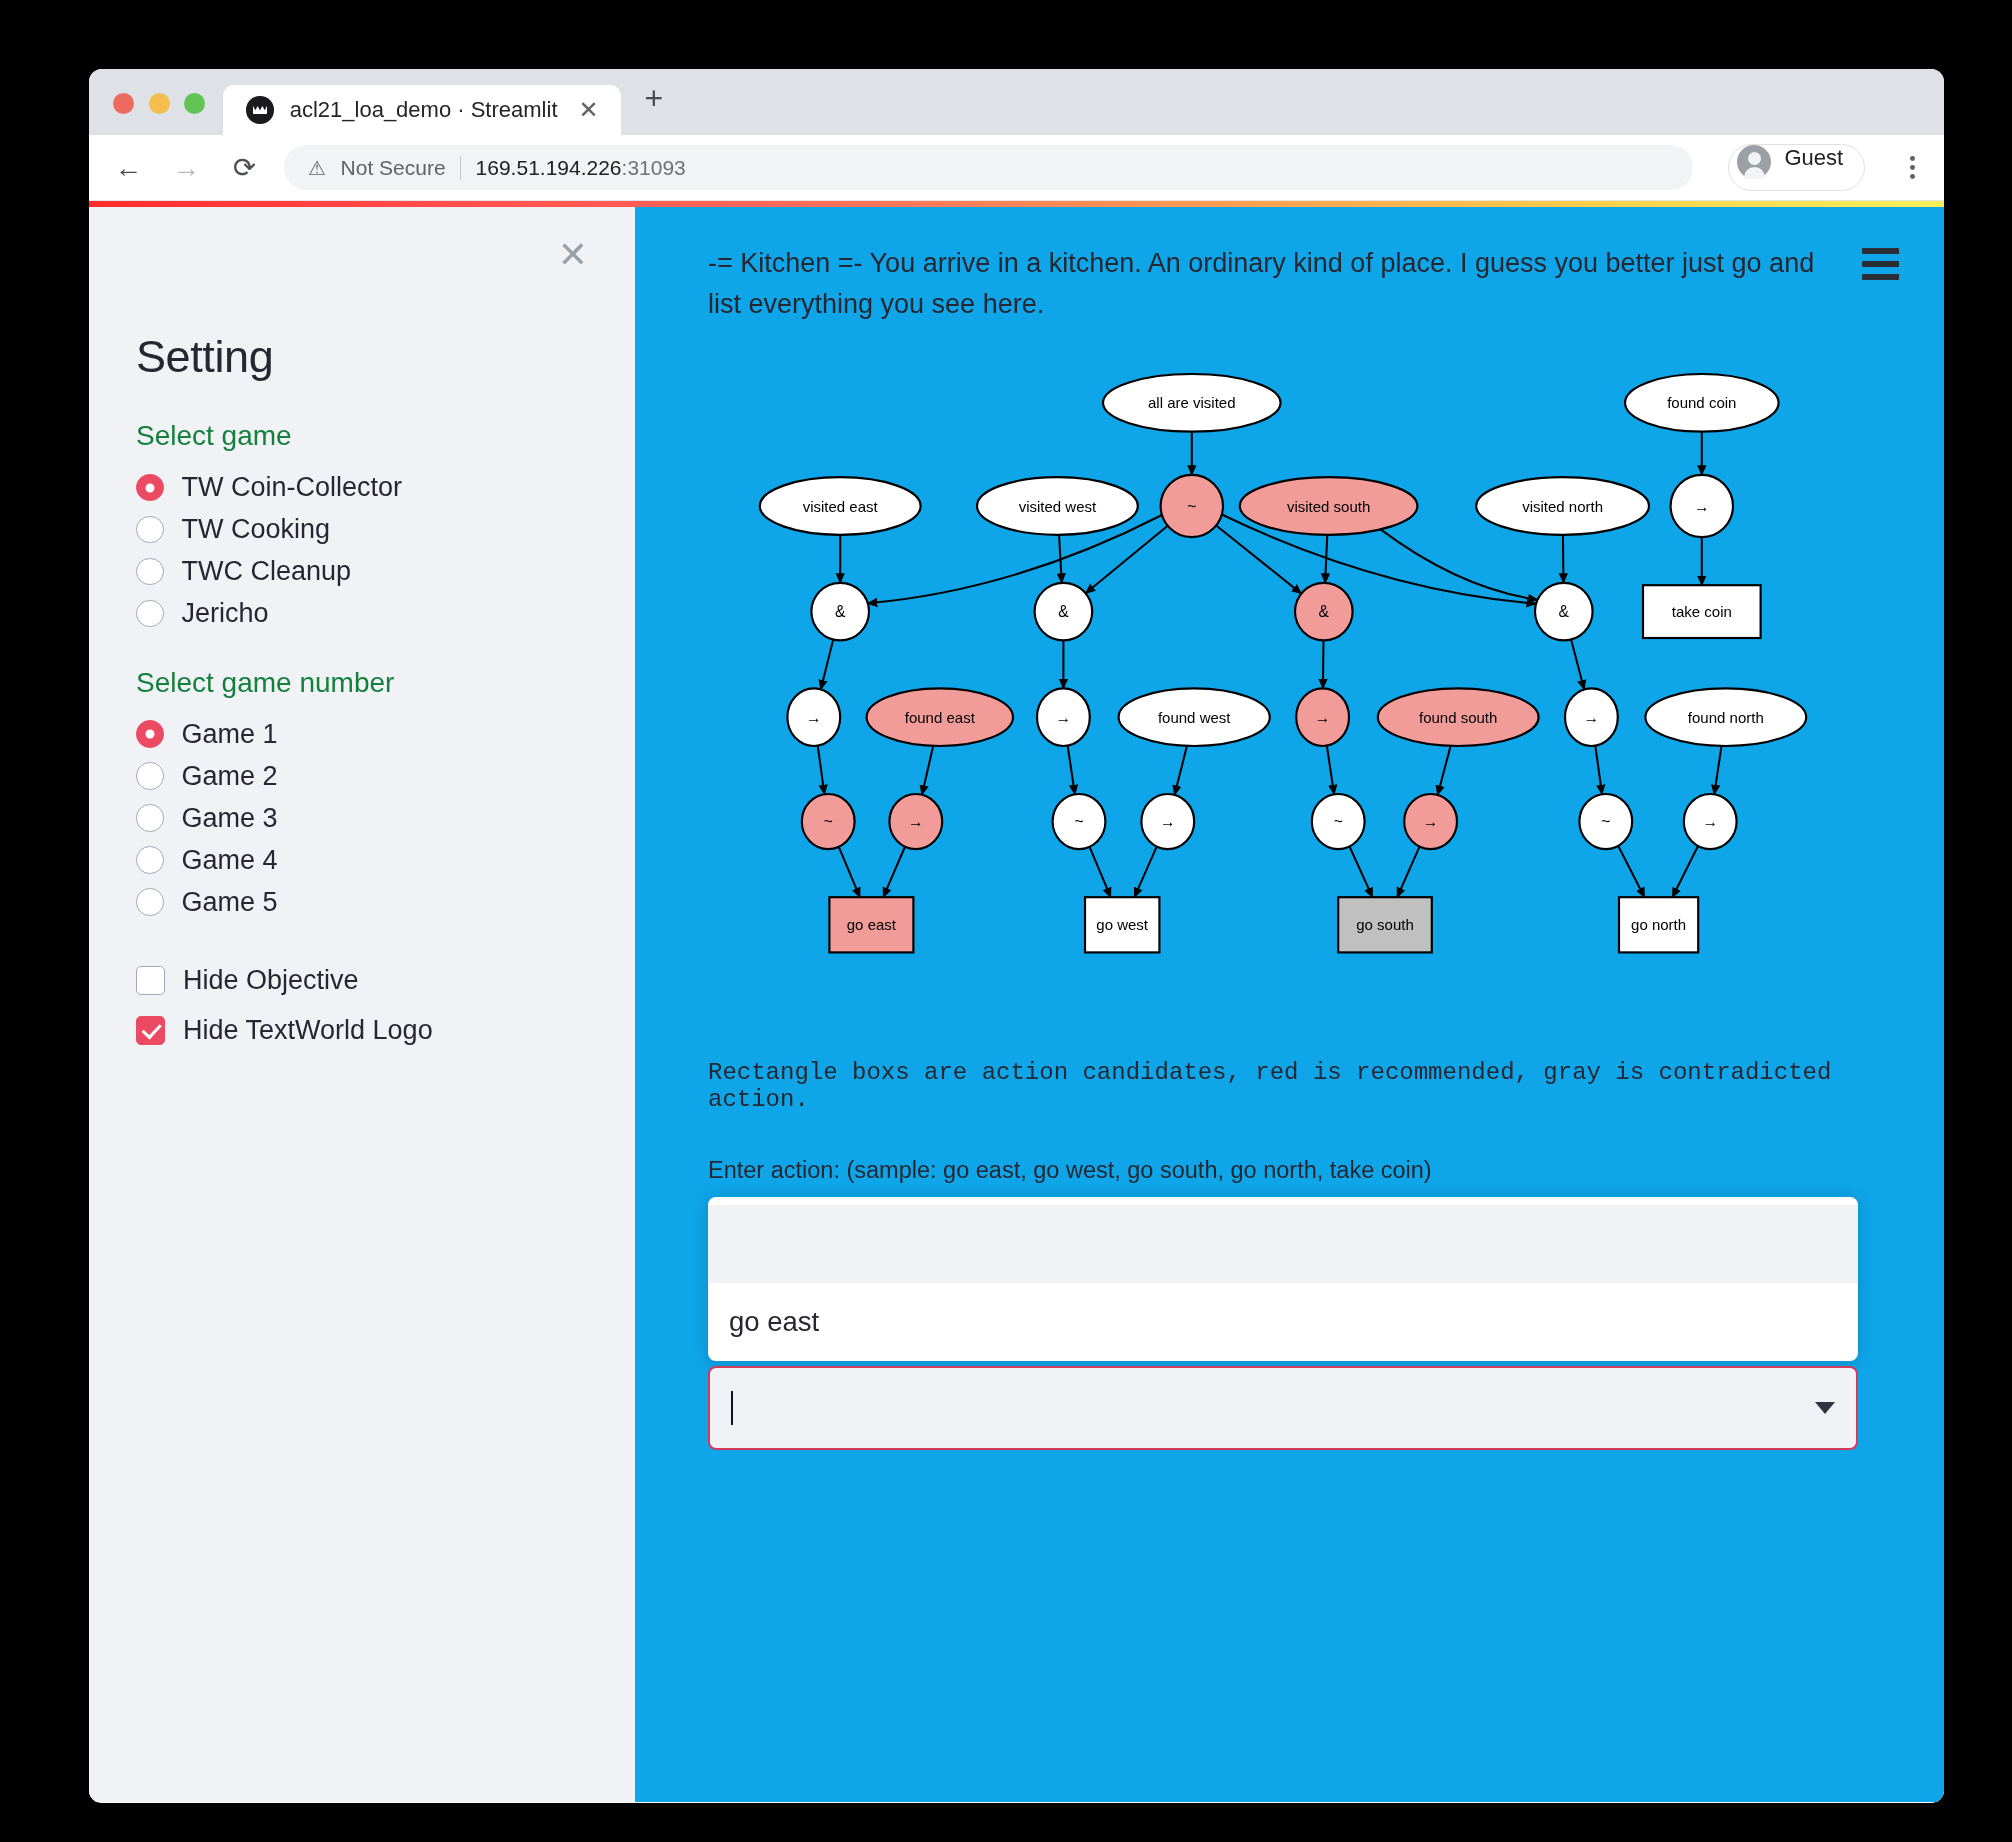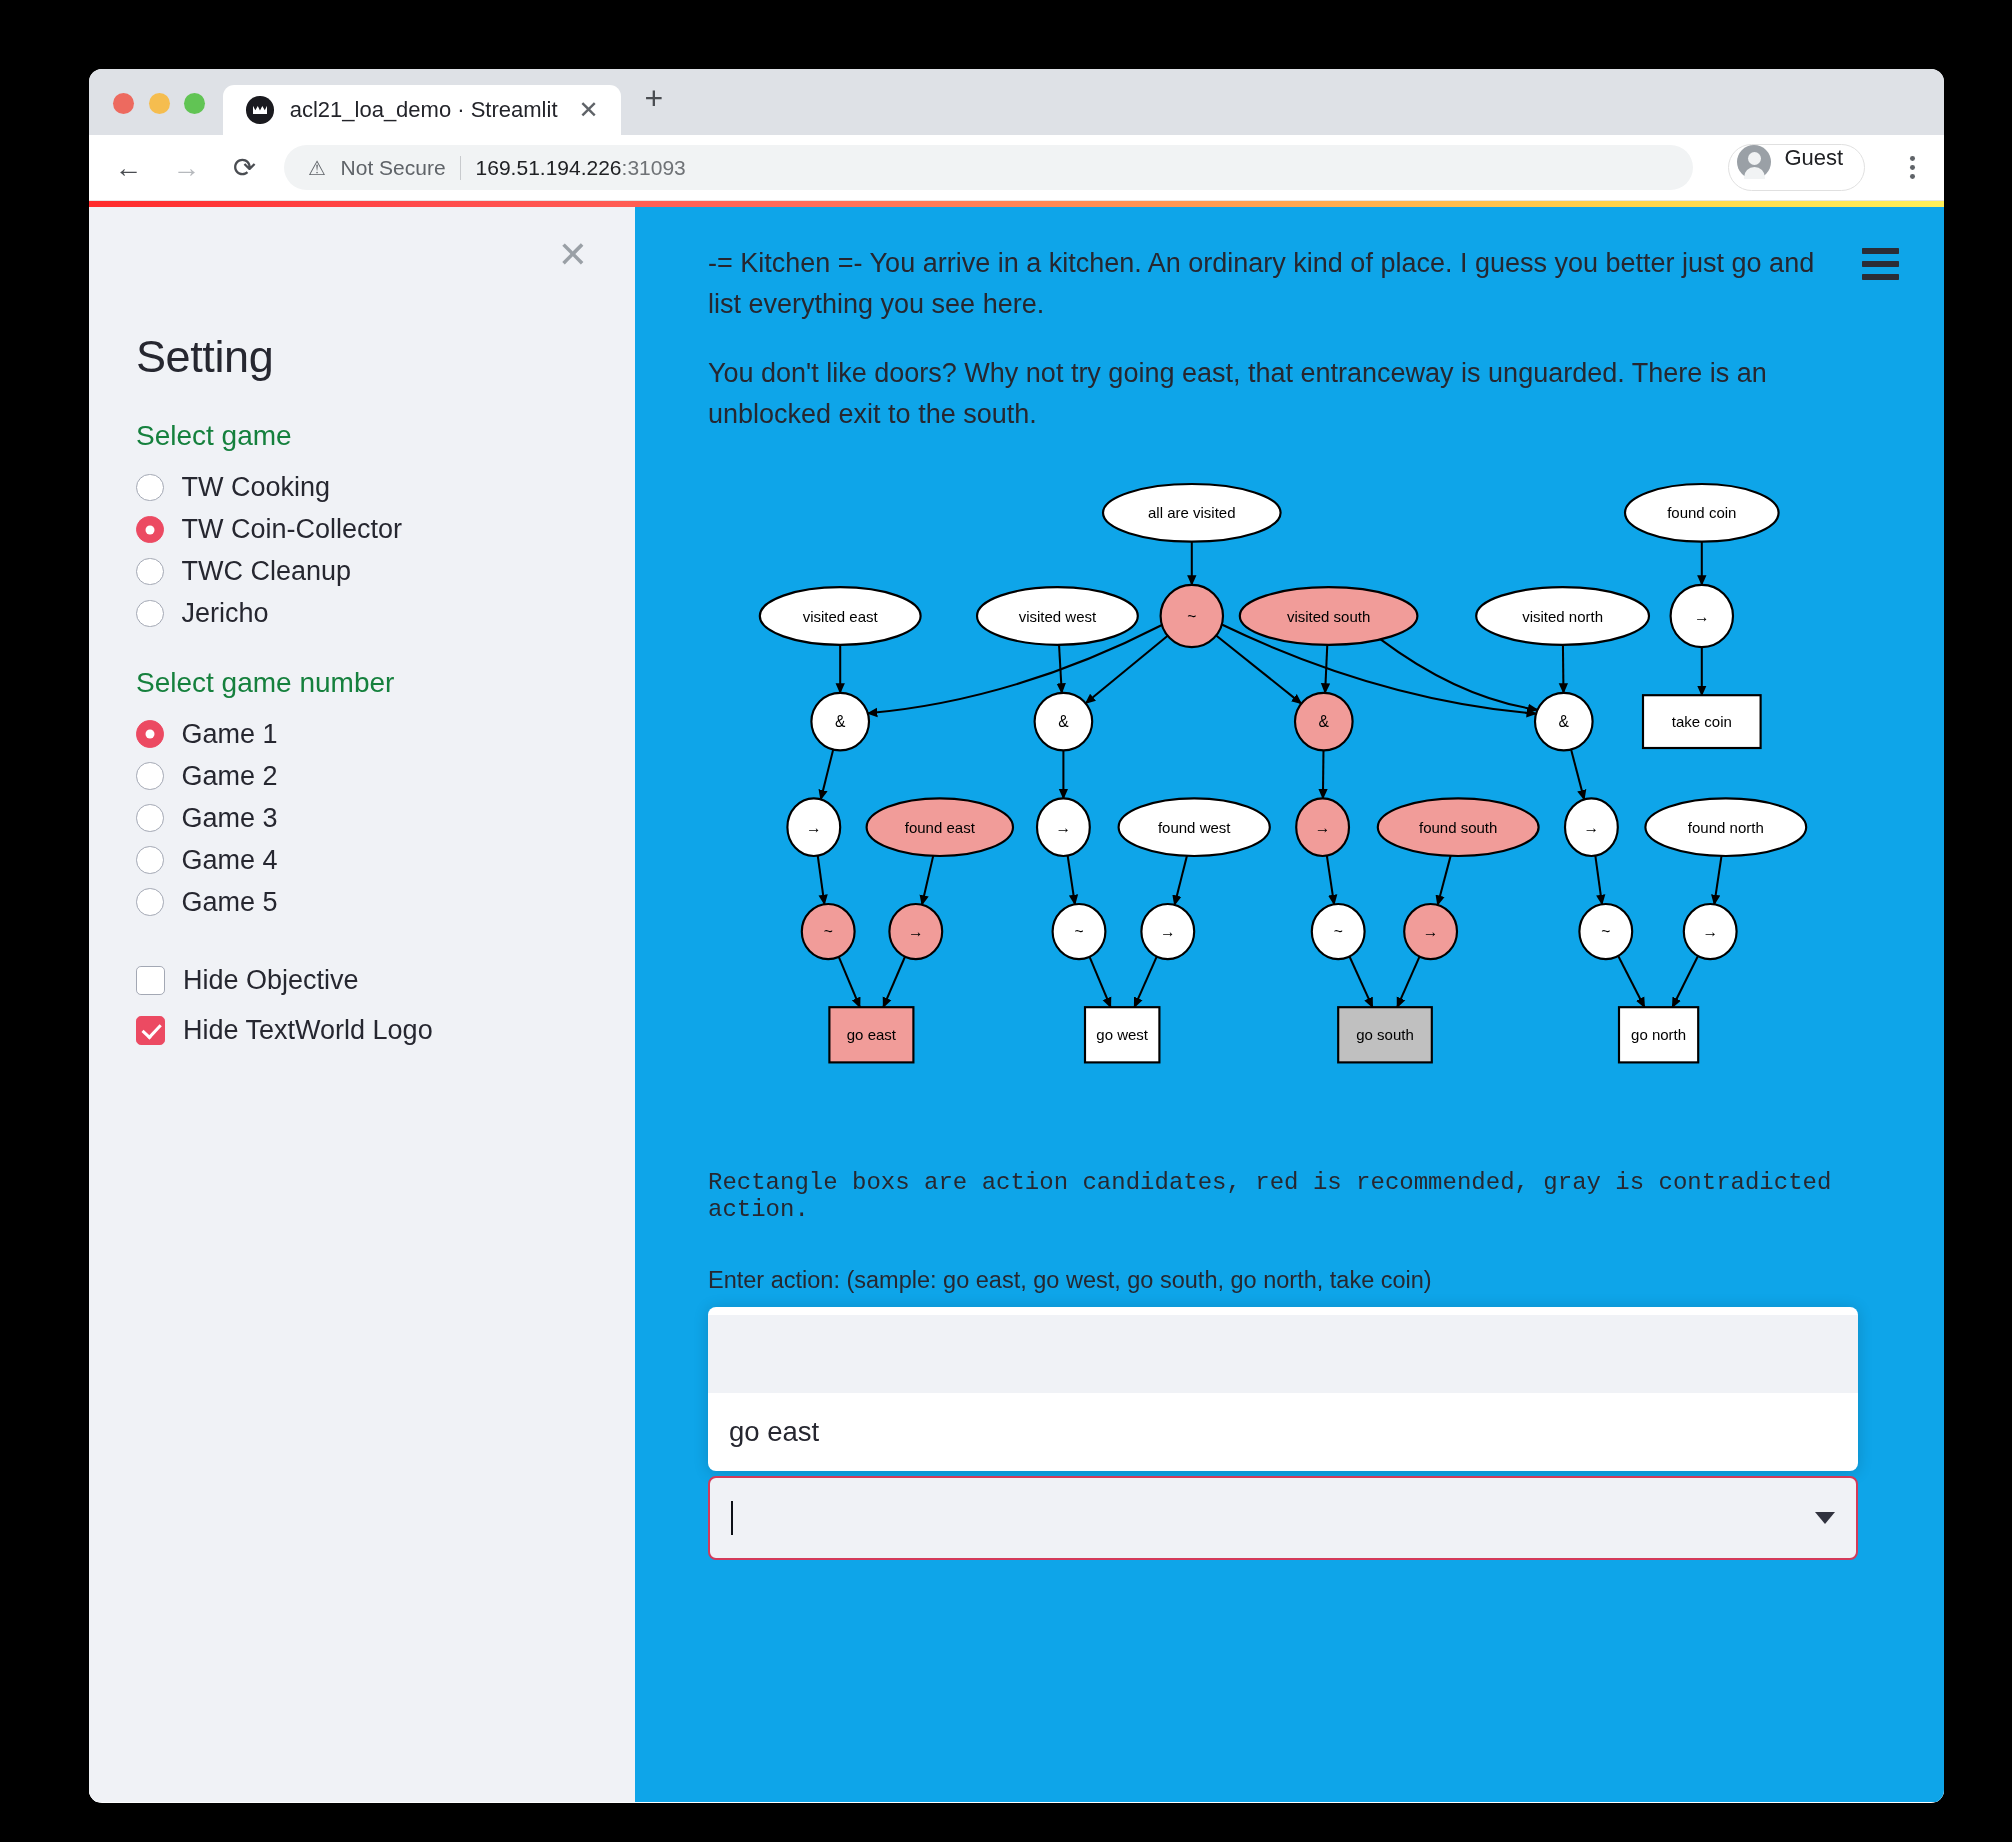--- a/index.html
+++ b/index.html
@@ -198,26 +198,26 @@
     <div class="accent"></div>
 
     <div class="sidebar">
       <div class="side-x">✕</div>
       <div class="side-inner">
         <h1 class="side-title">Setting</h1>
 
         <div class="grp">
           <div class="grp-label">Select game</div>
           <div class="opt">
-            <span class="radio"></span>
-            <span class="opt-label">TW Cooking</span>
-          </div>
-          <div class="opt">
             <span class="radio on"></span>
             <span class="opt-label">TW Coin-Collector</span>
+          </div>
+          <div class="opt">
+            <span class="radio"></span>
+            <span class="opt-label">TW Cooking</span>
           </div>
           <div class="opt">
             <span class="radio"></span>
             <span class="opt-label">TWC Cleanup</span>
           </div>
           <div class="opt">
             <span class="radio"></span>
             <span class="opt-label">Jericho</span>
           </div>
         </div>
@@ -259,21 +259,20 @@
     </div>
 
     <div class="main">
       <div class="hamburger">
           <i></i>
           <i></i>
           <i></i>
         </div>
 
       <p class="story">-= Kitchen =- You arrive in a kitchen. An ordinary kind of place. I guess you better just go and list everything you see here.</p>
-      <p class="story">You don't like doors? Why not try going east, that entranceway is unguarded. There is an unblocked exit to the south.</p>
 
       <div class="graph-wrap">
         <svg class="graph" id="graph-svg" width="1150" height="600" viewBox="520 420 940 500">
           <defs>
             <marker id="arw" viewBox="0 0 10 10" refX="9" refY="5" markerWidth="5.2" markerHeight="5.2" orient="auto-start-reverse">
               <path d="M0,0.6 L10,5 L0,9.4 z" fill="#000"></path>
             </marker>
           </defs>
           <g id="edge-layer">
               <path d="M914,478 L914,514" fill="none" stroke="#000" stroke-width="1.7" marker-end="url(#arw)"></path>

